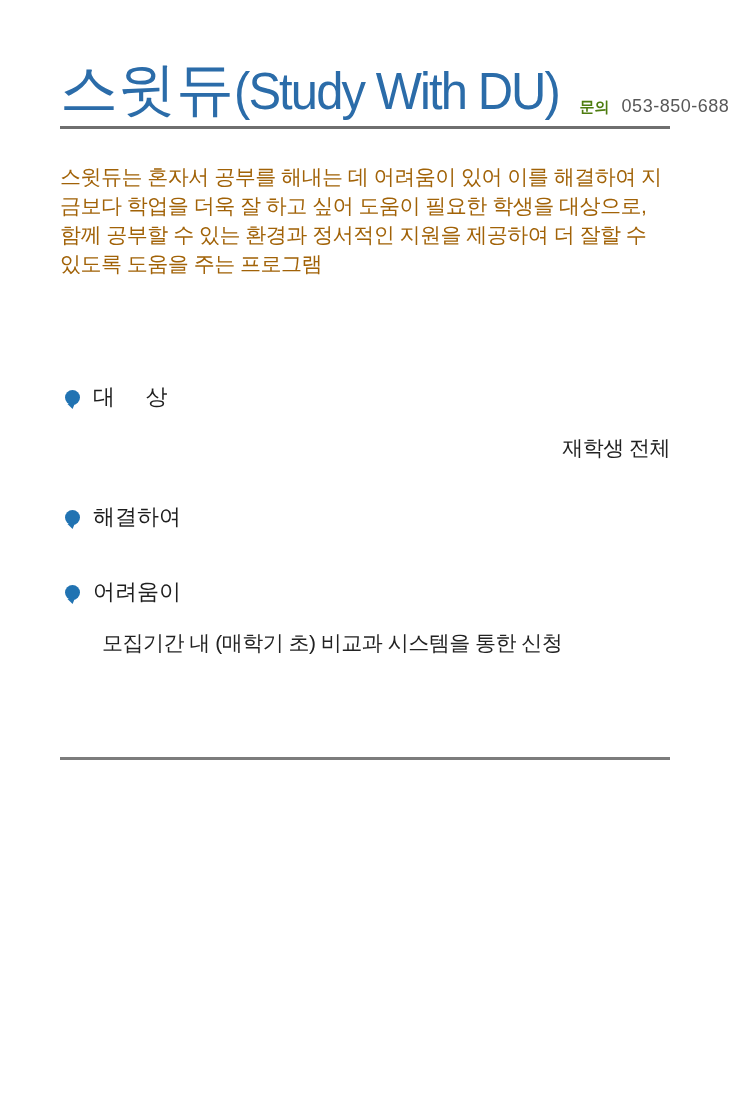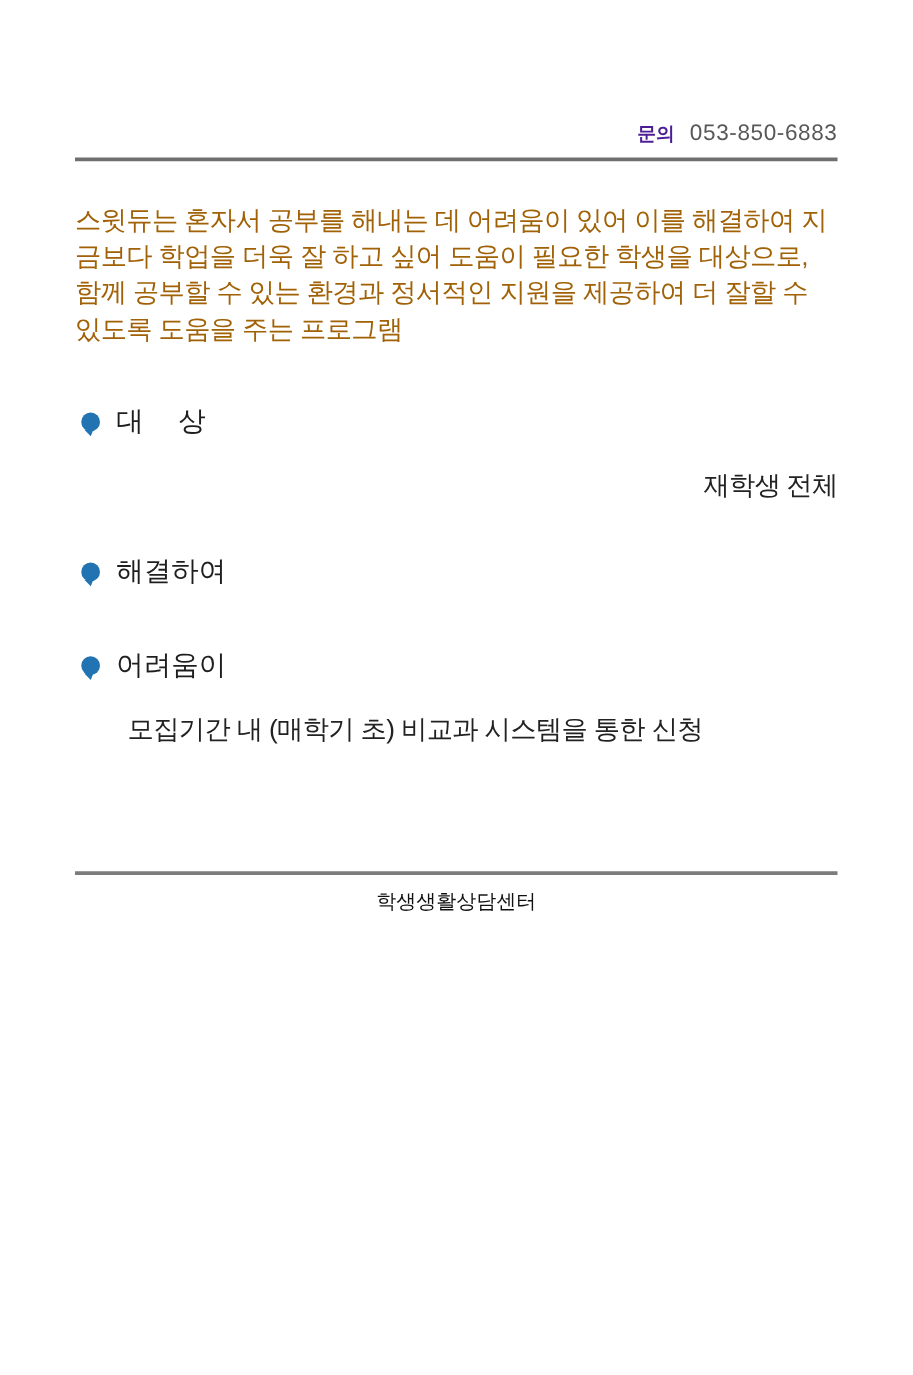--- a/index.html
+++ b/index.html
@@ -49,21 +49,21 @@
     margin-left:auto;
     display:flex;
     align-items:baseline;
     gap:12px;
     padding-bottom:1px;
     white-space:nowrap;
   }
   .contact-label{
     font-size:15px;
     font-weight:bold;
-    color:#4c1d95;
+    color:#4d7c0f;
   }
   .contact-phone{
     font-size:18px;
     letter-spacing:0.5px;
     color:#585858;
   }
   .rule{
     height:3px;
     background:var(--rule);
     border:none;
@@ -106,21 +106,21 @@
     border-right:4px solid transparent;
     border-top:6px solid var(--bullet);
     transform:rotate(-12deg);
   }
   .section-content{
     margin-left:42px;
     font-size:21px;
     letter-spacing:-0.5px;
     color:#222222;
   }
-  .section-1{margin-top:44px;font-family:Liberation Serif, serif;}
+  .section-1{margin-top:104px;}
   .section-1 .section-content{margin-top:22px;text-align:right;}
   .section-2{margin-top:40px;}
   .section-2 .section-content{margin-top:19px;}
   .section-3{margin-top:45px;}
   .section-3 .section-content{margin-top:22px;}
   
   .footer{margin-top:100px;}
   .rule-footer{background:var(--rule-footer);}
   .footer-text{
     margin-top:11px;
@@ -129,20 +129,21 @@
     color:#111111;
   }
 </style>
 </head>
 <body>
 
 <div class="page">
 
   <header>
     <div class="title-row">
+      <h1 class="title"><span class="title-ko">스윗듀</span><span class="title-en">(Study With DU)</span></h1>
       <div class="contact">
         <span class="contact-label">문의</span>
         <span class="contact-phone">053-850-6883</span>
       </div>
     </div>
     <div class="rule rule-top"></div>
   </header>
 
   <p class="description">스윗듀는 혼자서 공부를 해내는 데 어려움이 있어 이를 해결하여 지금보다 학업을 더욱 잘 하고 싶어 도움이 필요한 학생을 대상으로, 함께 공부할 수 있는 환경과 정서적인 지원을 제공하여 더 잘할 수 있도록 도움을 주는 프로그램</p>
 
@@ -164,16 +165,15 @@
   <section class="section section-3">
     <div class="section-heading">
       <span class="bullet"></span>
       <span class="heading-text">어려움이</span>
     </div>
     <div class="section-content">모집기간 내 (매학기 초) 비교과 시스템을 통한 신청</div>
   </section>
 
   <footer class="footer">
     <div class="rule rule-footer"></div>
-    <div class="footer-text">학생생활상담센터</div>
   </footer>
 
 </div>
 
 </body></html>

